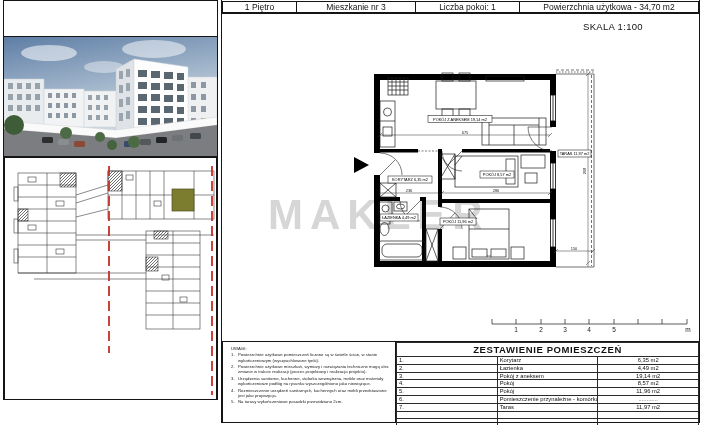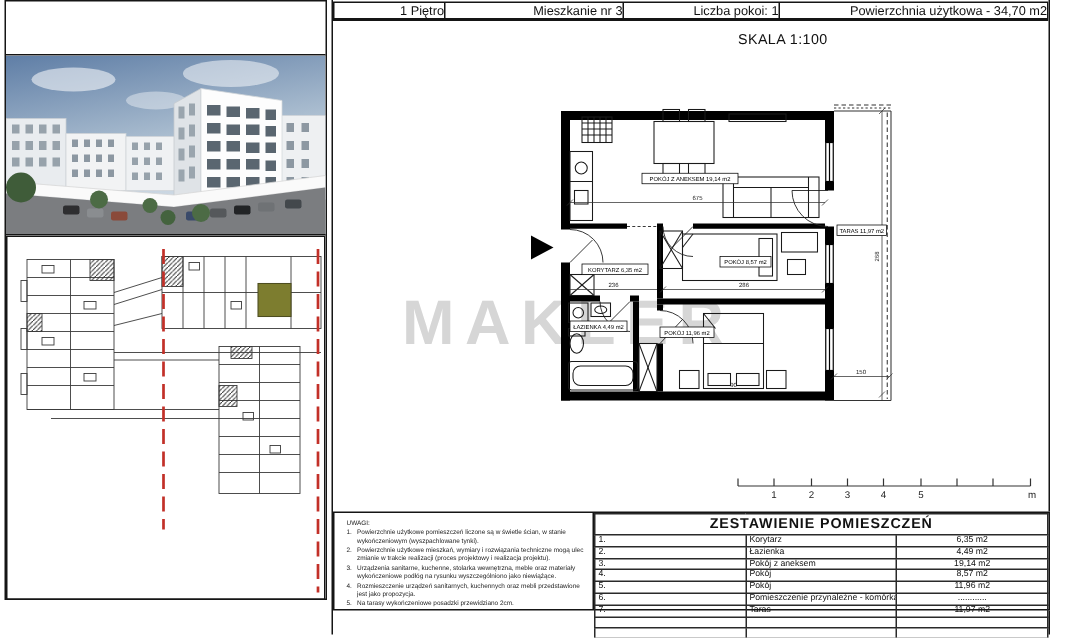--- a/index.html
+++ b/index.html
@@ -12,29 +12,29 @@
     border:1px solid #151515;box-sizing:border-box;background:#fff;}
   #logo-box{height:35px;border-bottom:1px solid #151515;}
   #photo-wrap{height:119px;border-bottom:1px solid #151515;overflow:hidden;}
   #siteplan-wrap{height:243px;overflow:hidden;}
   
   .vline{position:absolute;top:0;height:423px;width:0;border-left:1px solid #151515;}
   
   #header-table{position:absolute;left:222px;top:1px;width:477px;height:13px;
     display:flex;border:1px solid #151515;border-bottom:2px solid #151515;box-sizing:border-box;background:#fff;}
   #header-table .hcell{border-right:1px solid #151515;font-size:8.5px;line-height:10px;
-    text-align:right;overflow:hidden;white-space:nowrap;}
+    text-align:center;overflow:hidden;white-space:nowrap;}
   #header-table .hcell:last-child{border-right:none;}
   .hc1{width:73px;} .hc2{width:118px;} .hc3{width:103px;} .hc4{flex:1;}
-  #scala{position:absolute;left:492px;top:21px;width:186px;text-align:left;
+  #scala{position:absolute;left:520px;top:21px;width:186px;text-align:center;
     font-size:9.5px;letter-spacing:.3px;}
   
   #plan-svg{position:absolute;left:222px;top:15px;}
   
-  #bottom-panel{position:absolute;left:222px;top:341px;width:478px;height:66px;
+  #bottom-panel{position:absolute;left:222px;top:341px;width:478px;height:82px;
     border:1px solid #151515;box-sizing:border-box;display:flex;background:#fff;}
   #notes{width:172px;padding:4px 6px 2px 8px;box-sizing:border-box;font-size:4.3px;
     line-height:1.25;color:#222;}
   #notes .ntitle{margin-bottom:1px;}
   .note{display:flex;margin-bottom:1px;}
   .note .nno{width:7px;flex:none;}
   .note .ntext{flex:1;}
   #table-wrap{flex:1;border-left:1px solid #151515;}
   table.rooms{border-collapse:collapse;width:100%;height:100%;table-layout:fixed;}
   table.rooms td{border:1px solid #2a2a2a;font-size:5.8px;line-height:6.8px;

